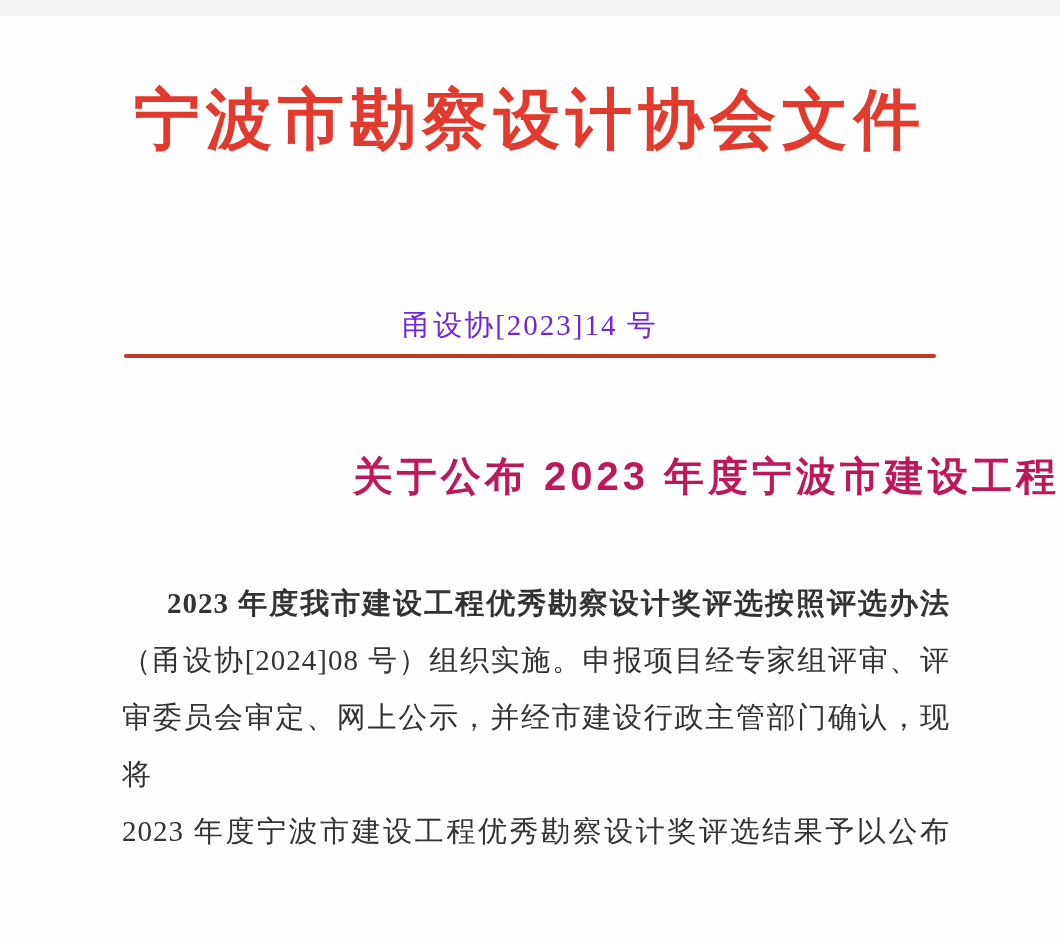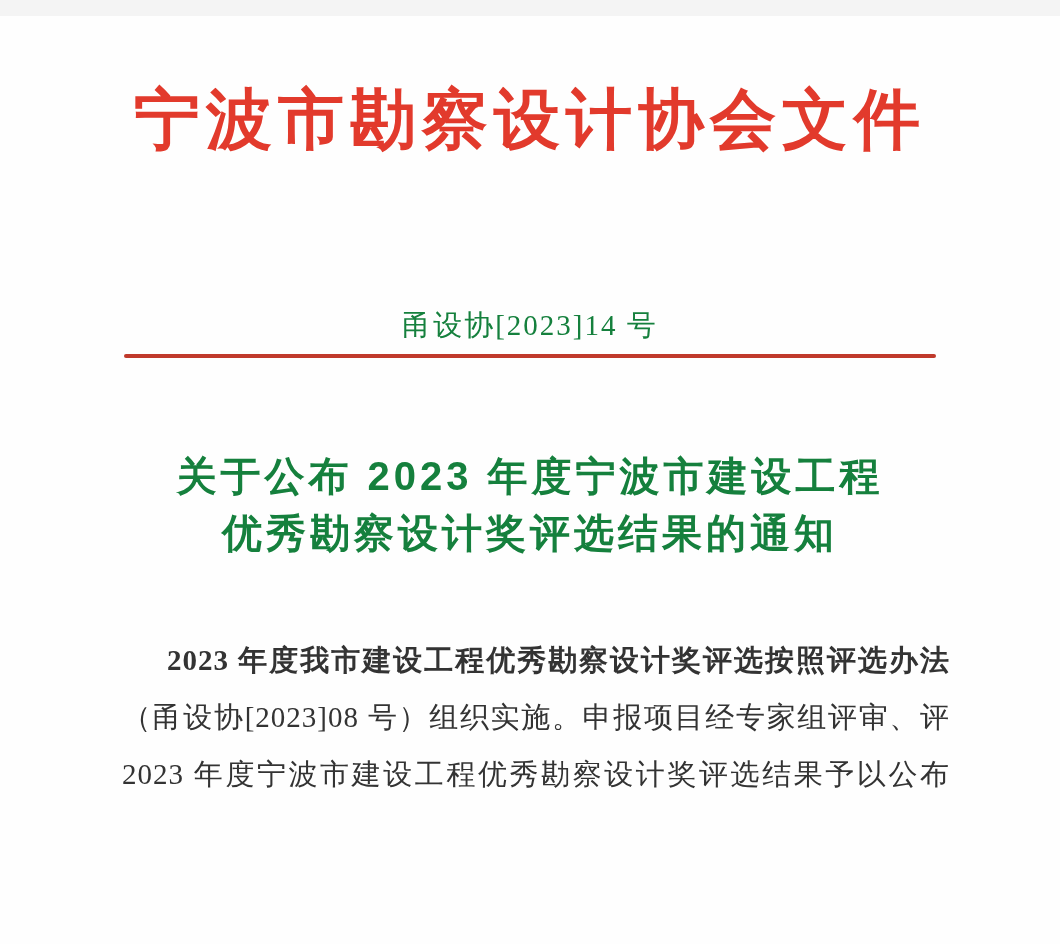--- a/index.html
+++ b/index.html
@@ -24,38 +24,38 @@
     line-height: 100px;
     font-weight: bold;
     letter-spacing: 6px;
     white-space: nowrap;
   }
   .doc-number {
     margin-top: 138px;
     text-align: center;
     font-size: 29px;
     line-height: 34px;
-    color: #15803d;
+    color: #6d28d9;
     letter-spacing: 2px;
   }
   .red-rule {
     width: 812px;
     height: 4px;
     margin: 12px auto 0 auto;
     background: #c0392b;
     border-radius: 2px;
   }
   .notice-title {
     margin-top: 90px;
-    text-align: center;
+    text-align: right;
     font-family: "Liberation Sans", "DejaVu Sans", sans-serif;
     font-weight: bold;
     font-size: 40px;
     line-height: 57px;
-    color: #15803d;
+    color: #be185d;
     letter-spacing: 4px;
   }
   .body-text {
     margin: 70px 110px 0 122px;
     font-size: 29px;
     line-height: 57px;
     color: #333333;
     letter-spacing: 1px;
   }
   .body-line {
@@ -77,23 +77,23 @@
 <div class="page">
 
   <div class="red-header">宁波市勘察设计协会文件</div>
 
   <div class="doc-number">甬设协[2023]14 号</div>
 
   <div class="red-rule"></div>
 
   <div class="notice-title">
     <div>关于公布 2023 年度宁波市建设工程</div>
-    <div>优秀勘察设计奖评选结果的通知</div>
   </div>
 
   <div class="body-text">
     <div class="body-line fill indent-first">2023 年度我市建设工程优秀勘察设计奖评选按照评选办法</div>
-    <div class="body-line fill">（甬设协[2023]08 号）组织实施。申报项目经专家组评审、评</div>
+    <div class="body-line fill">（甬设协[2024]08 号）组织实施。申报项目经专家组评审、评</div>
+    <div class="body-line fill">审委员会审定、网上公示，并经市建设行政主管部门确认，现将</div>
     <div class="body-line fill">2023 年度宁波市建设工程优秀勘察设计奖评选结果予以公布</div>
 
   </div>
 
 </div>
 
 </body></html>

